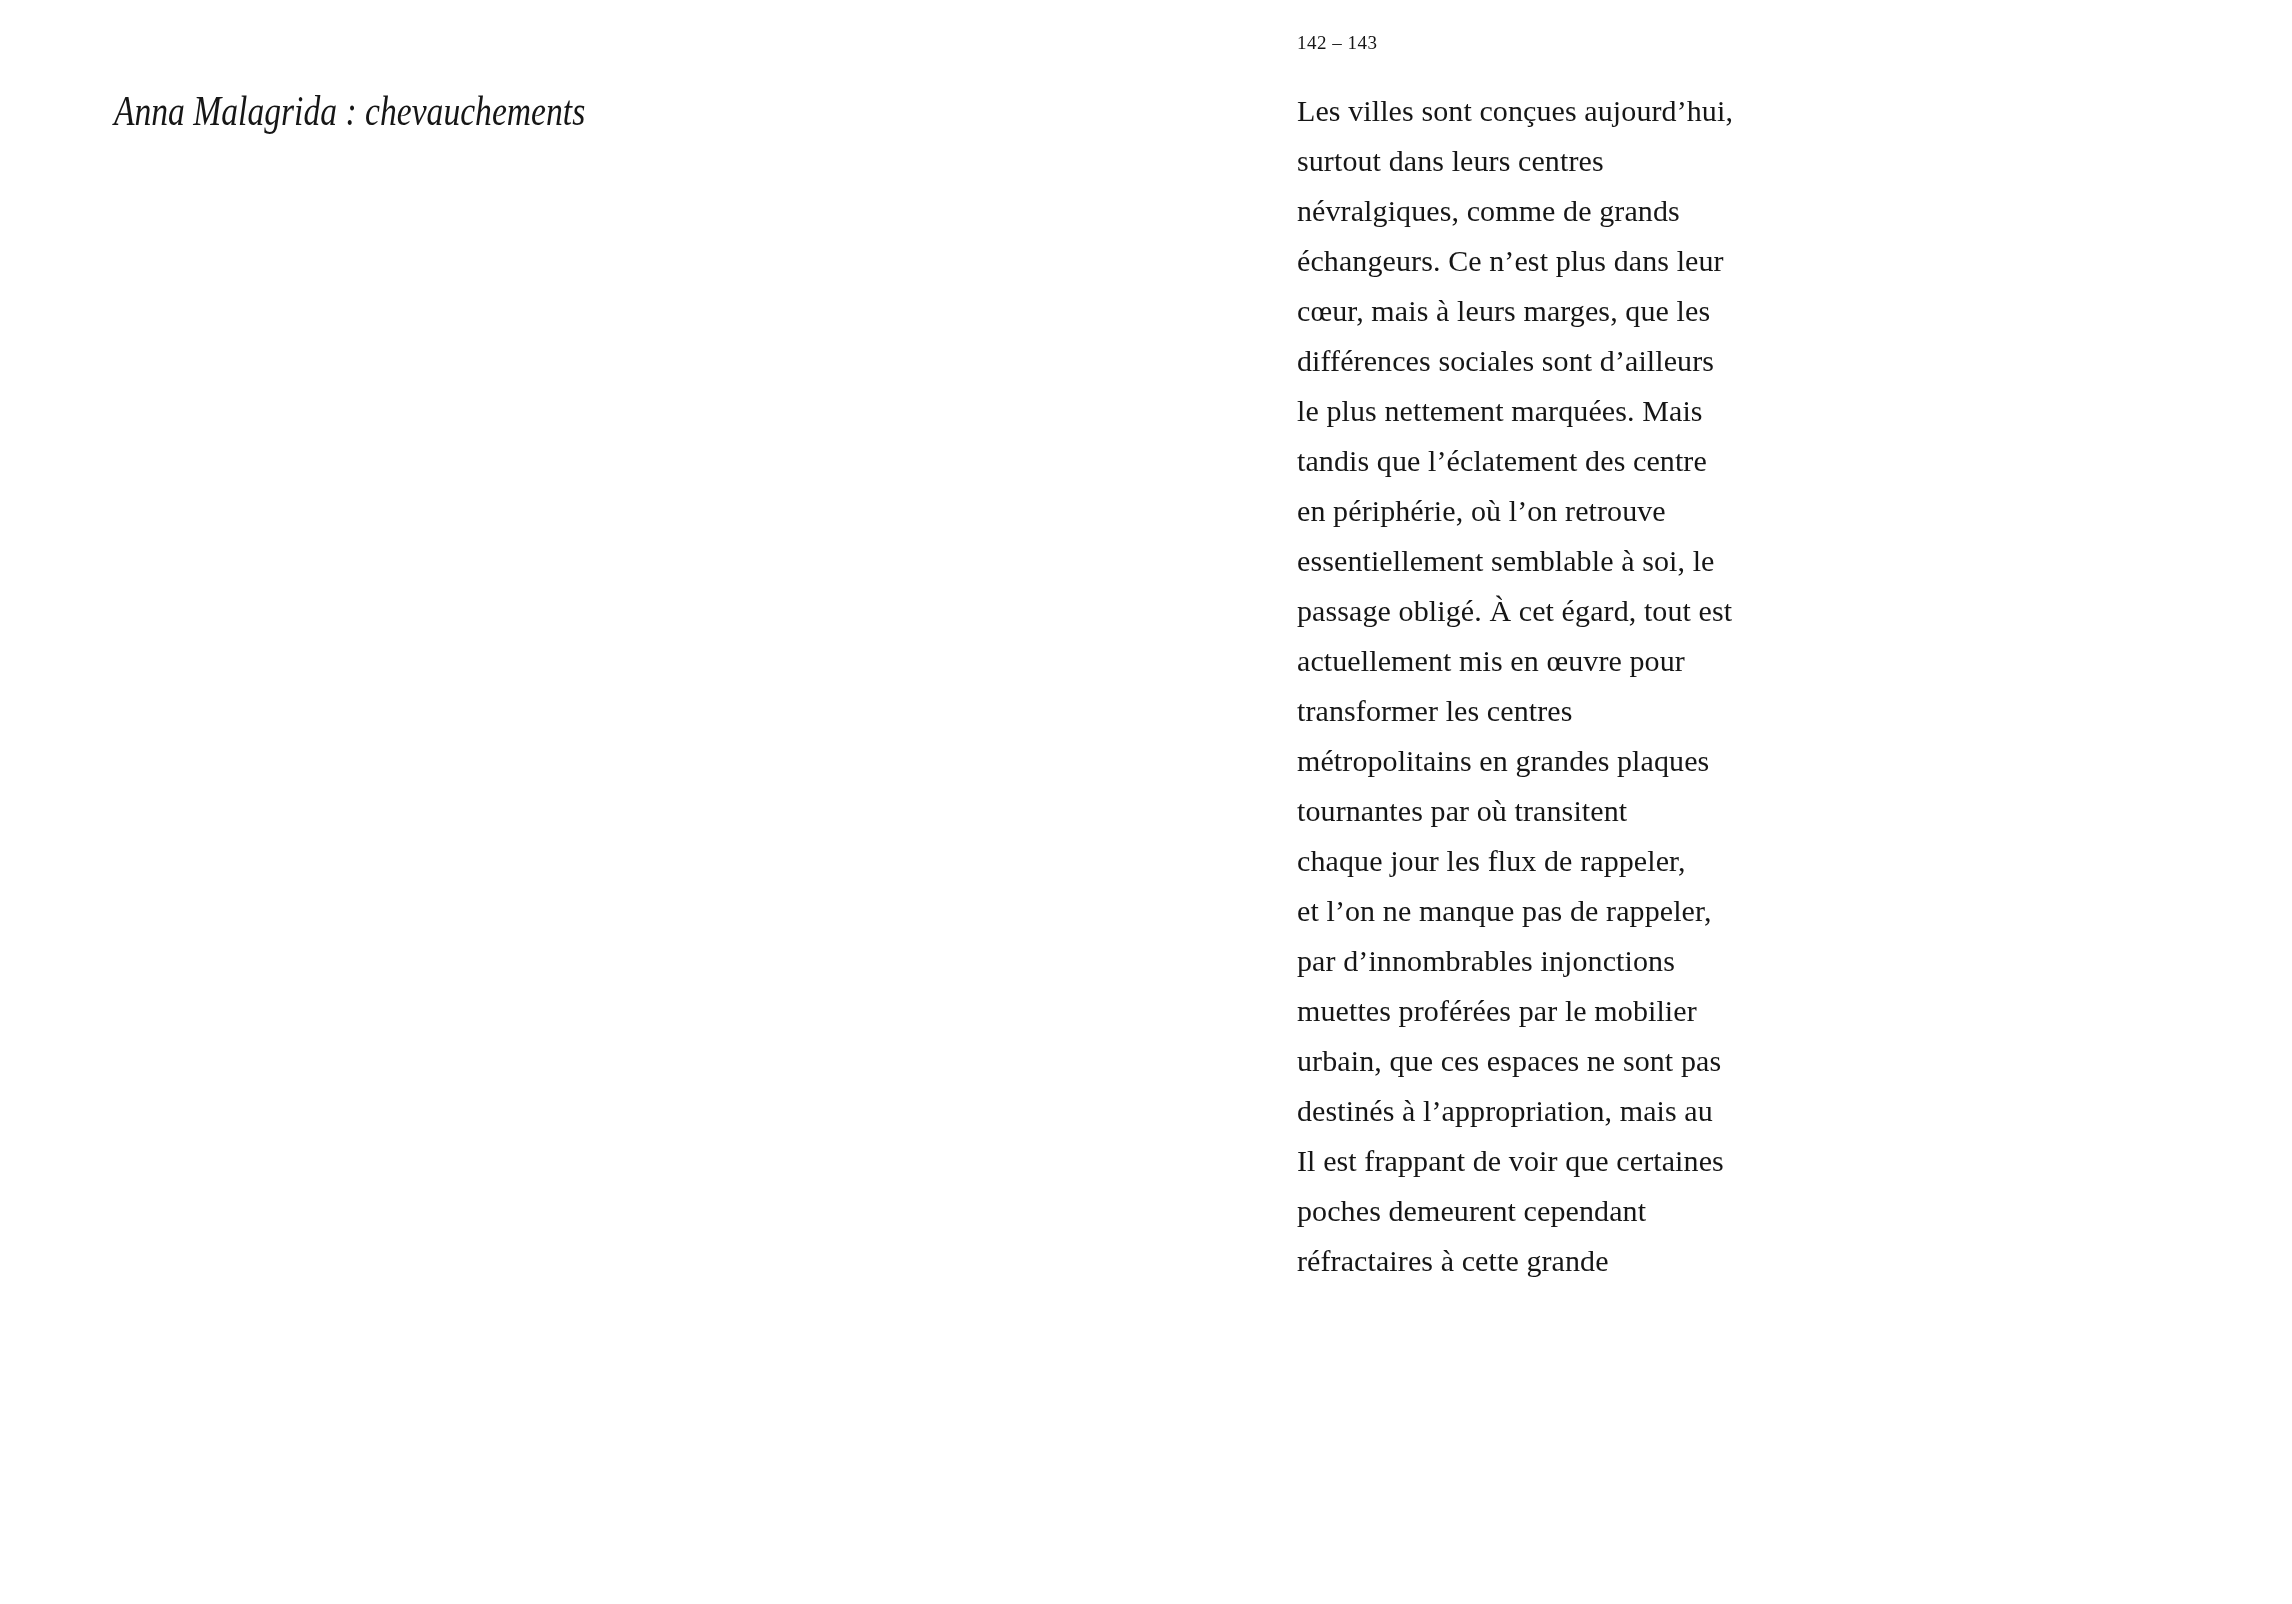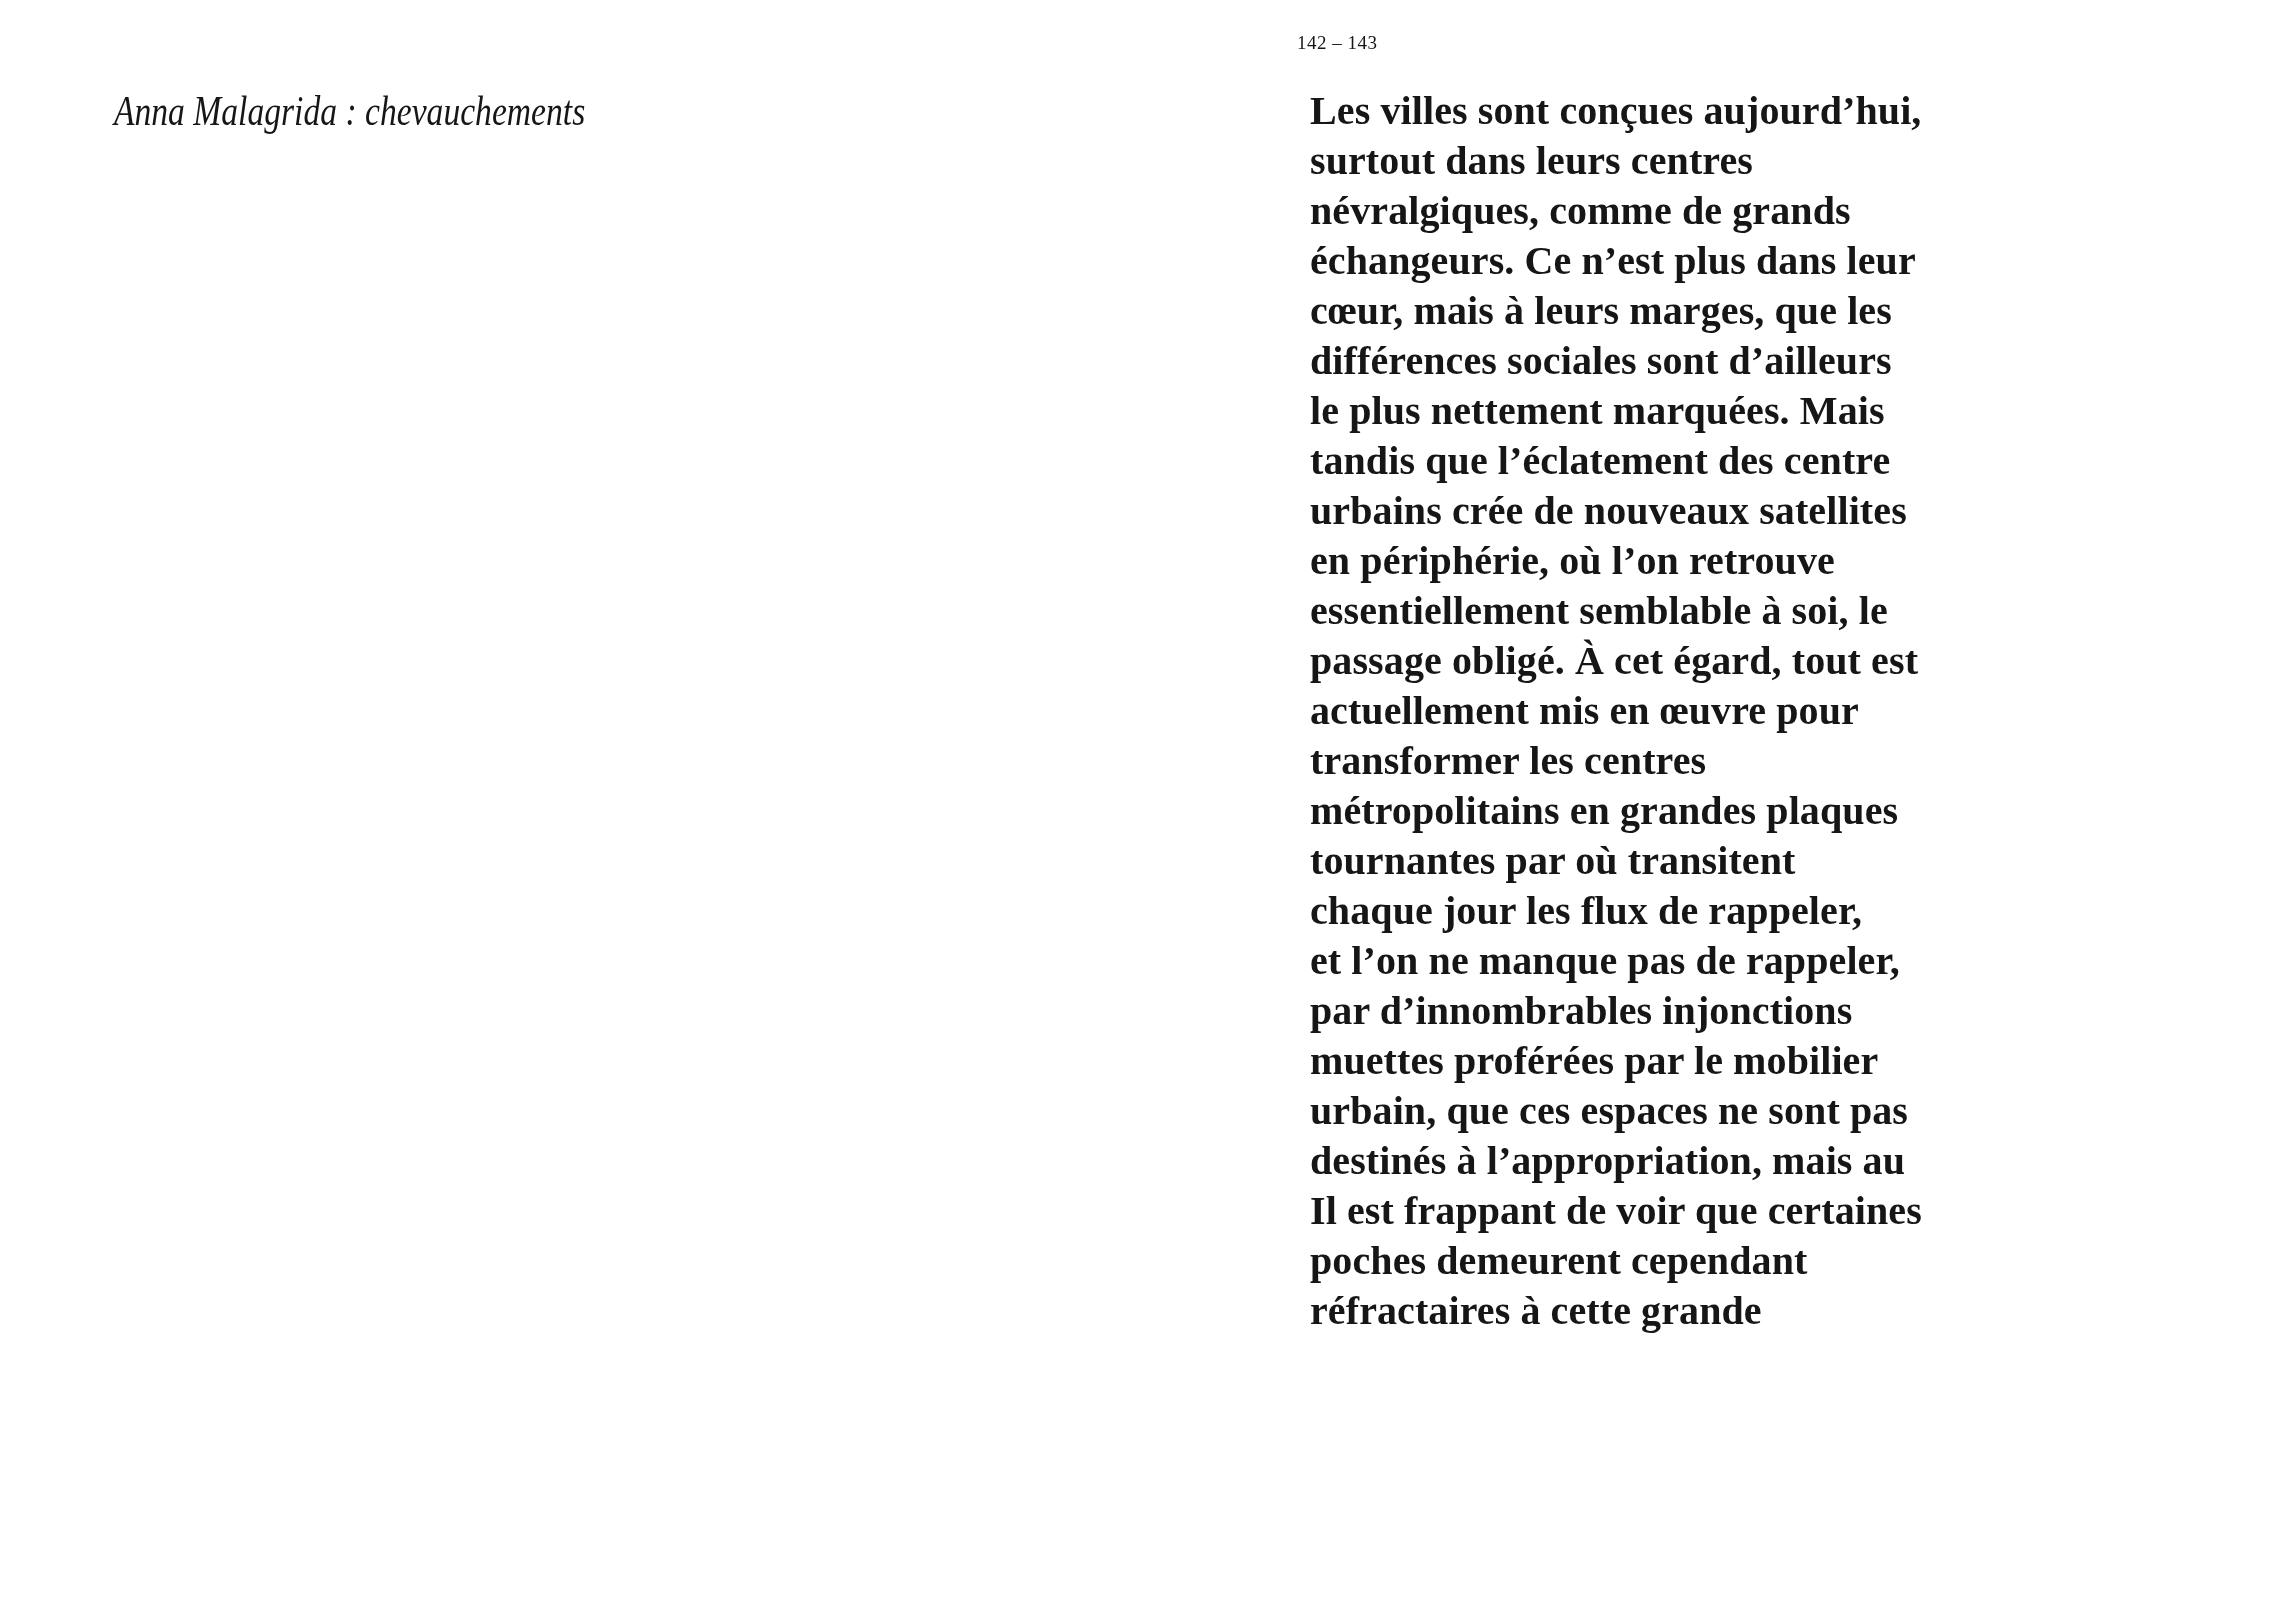--- a/index.html
+++ b/index.html
@@ -42,27 +42,26 @@
     font-size: 42px;
     line-height: 50px;
     font-style: italic;
     white-space: nowrap;
     transform: scaleX(0.8);
     transform-origin: 0 50%;
   }
 
   .body-col {
     position: absolute;
-    left: 164px;              
+    left: 151px;              
     top: 86px;
     width: 737px;
-    font-size: 40px;
+    font-size: 30px;
     line-height: 50px;
     letter-spacing: 0.1px;
-    font-weight: bold;
   }
   .body-col .line {
     white-space: nowrap;
   }
 </style>
 </head>
 <body>
 
 <div class="spread">
 
@@ -75,21 +74,20 @@
 
     <div class="body-col">
         <div class="line">Les villes sont conçues aujourd’hui,</div>
         <div class="line">surtout dans leurs centres</div>
         <div class="line">névralgiques, comme de grands</div>
         <div class="line">échangeurs. Ce n’est plus dans leur</div>
         <div class="line">cœur, mais à leurs marges, que les</div>
         <div class="line">différences sociales sont d’ailleurs</div>
         <div class="line">le plus nettement marquées. Mais</div>
         <div class="line">tandis que l’éclatement des centre</div>
-        <div class="line">urbains crée de nouveaux satellites</div>
         <div class="line">en périphérie, où l’on retrouve</div>
         <div class="line">essentiellement semblable à soi, le</div>
         <div class="line">passage obligé. À cet égard, tout est</div>
         <div class="line">actuellement mis en œuvre pour</div>
         <div class="line">transformer les centres</div>
         <div class="line">métropolitains en grandes plaques</div>
         <div class="line">tournantes par où transitent</div>
         <div class="line">chaque jour les flux de rappeler,</div>
         <div class="line">et l’on ne manque pas de rappeler,</div>
         <div class="line">par d’innombrables injonctions</div>

